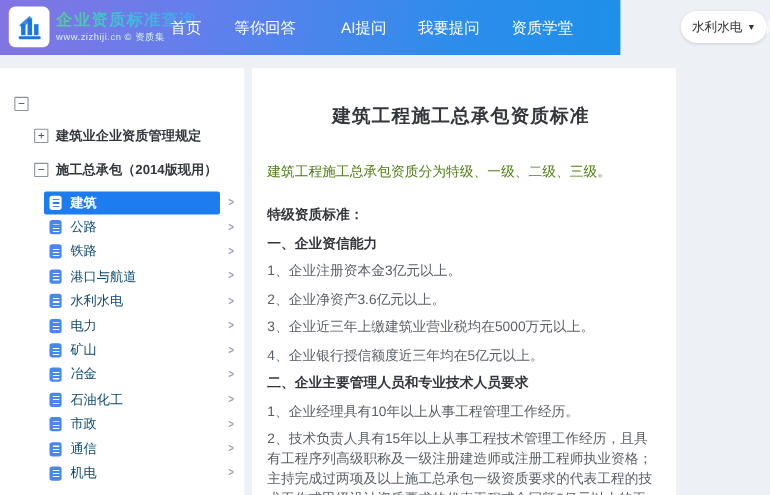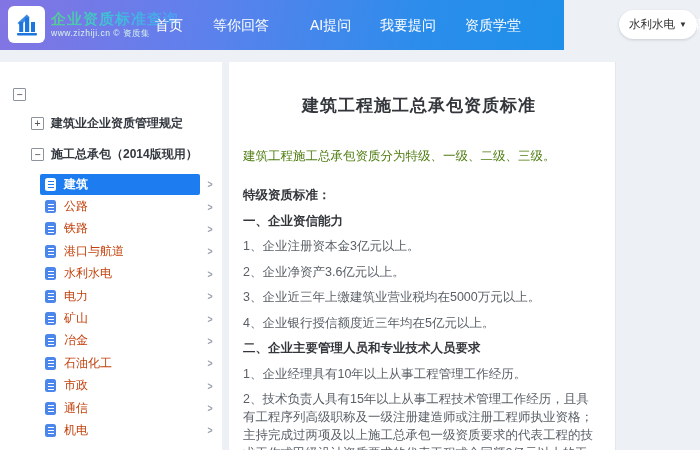--- a/index.html
+++ b/index.html
@@ -75,21 +75,21 @@
   }
   .leaf-list{margin-top:10px;}
   .leaf{
     display:flex;align-items:center;height:22.4px;
     padding:0 8px 0 40px;cursor:pointer;
   }
   .leaf .bar{
     flex:1;display:flex;align-items:center;gap:8px;height:21px;
     border-radius:2px;padding:0 5px;
   }
-  .leaf .lbl{font-size:12px;color:#c2410c;}
+  .leaf .lbl{font-size:12px;color:#0c4a6e;}
   .leaf.sel .bar{background:#1d7df0;}
   .leaf.sel .lbl{color:#ffffff;font-weight:bold;}
   .chev{
     width:14px;text-align:right;color:#9aa1ad;font-size:11px;
     font-weight:600;transform:scaleX(.8);flex:none;
   }
   .doc{width:11px;height:13px;background:#4a86ec;border-radius:2.5px;position:relative;flex:none;}
   .doc::after{
     content:"";position:absolute;left:2.5px;right:2.5px;top:3.5px;height:7px;
     background:repeating-linear-gradient(#ffffff 0 1px,transparent 1px 3px);

